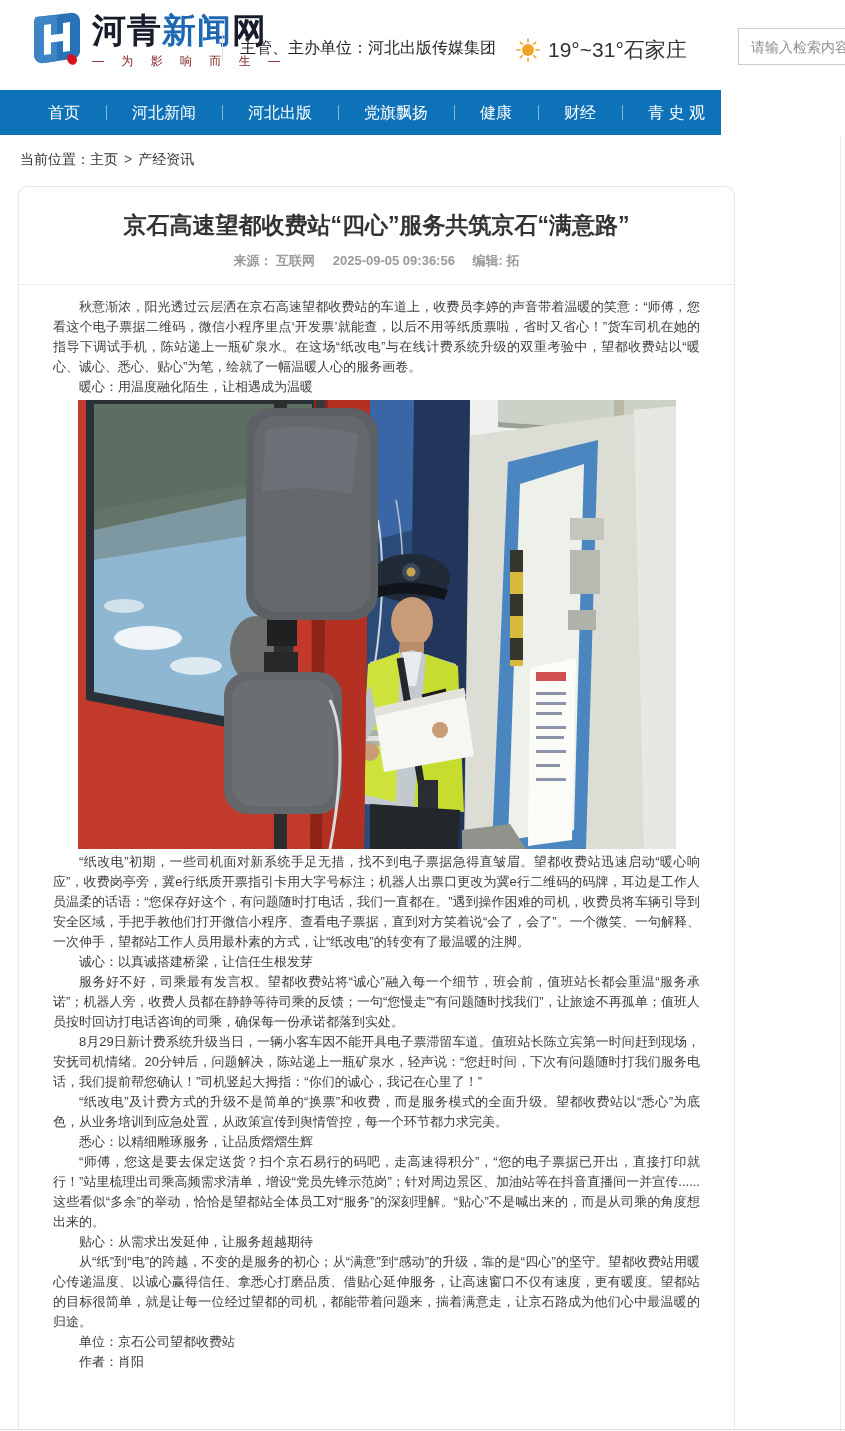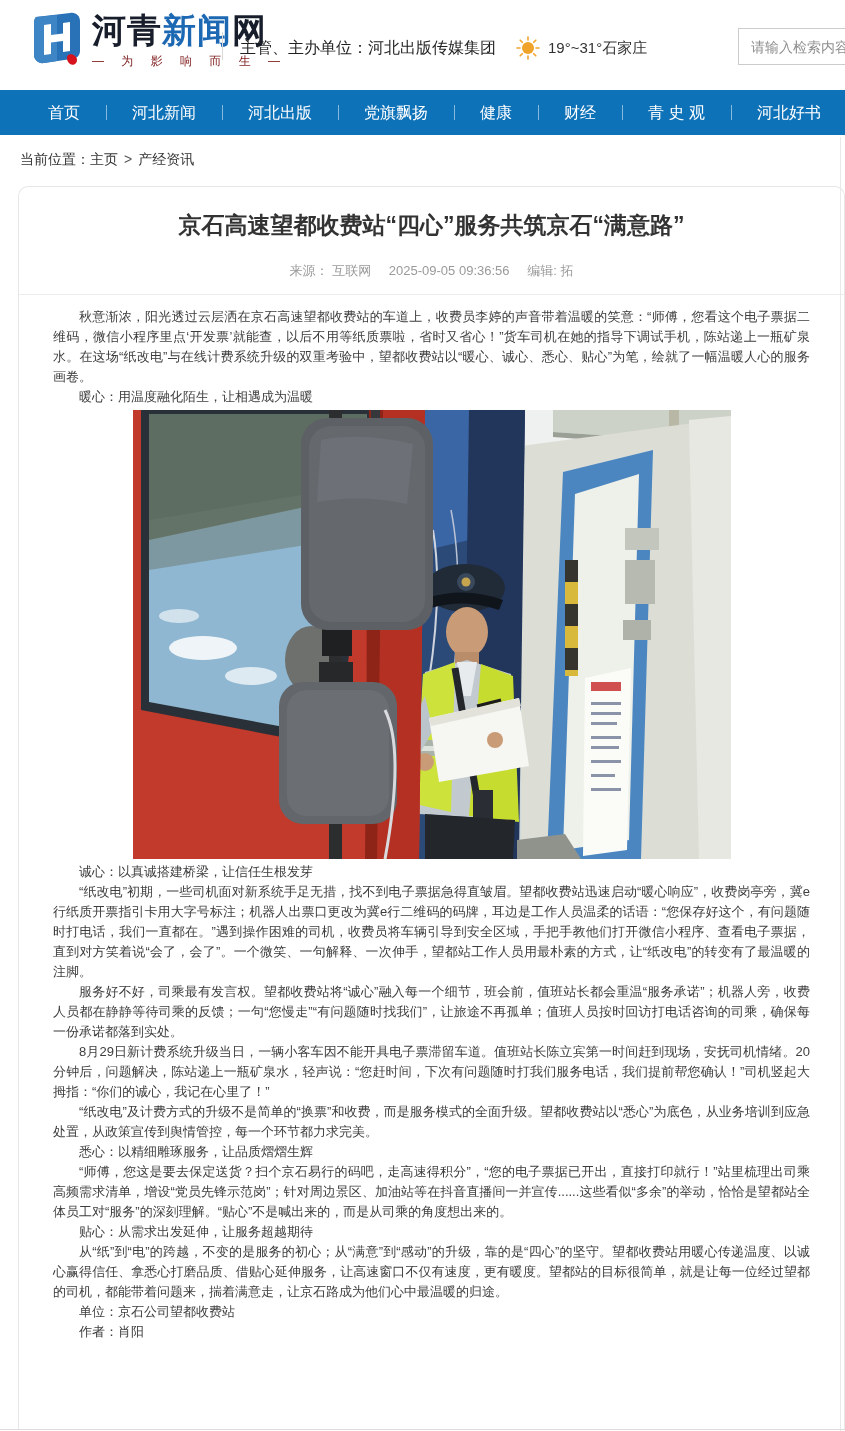--- a/index.html
+++ b/index.html
@@ -10,38 +10,38 @@
   
   .header{position:relative;height:90px;background:#fff;}
   .logo-wrap{position:absolute;left:30px;top:11px;display:flex;align-items:flex-start;cursor:pointer;}
   .logo-icon{width:54px;height:58px;margin-right:8px;}
   .logo-text-block{display:flex;flex-direction:column;}
   .logo-title{font-size:34px;font-weight:bold;line-height:38px;letter-spacing:1px;color:#171d2b;white-space:nowrap;}
   .logo-title .blue{color:#1d68b2;}
   .logo-tagline{font-size:12px;color:#7f1d1d;letter-spacing:7px;margin-top:4px;white-space:nowrap;}
   .header-divider{position:absolute;left:222px;top:32px;width:1px;height:28px;background:#d8d8d8;}
   .sponsor{position:absolute;left:240px;top:38px;font-size:16px;color:#1f1f1f;white-space:nowrap;}
-  .weather{position:absolute;left:516px;top:36px;display:flex;align-items:center;font-size:15px;color:#333;}
+  .weather{position:absolute;left:516px;top:36px;display:flex;align-items:center;font-size:21px;color:#333;}
   .sun{width:24px;height:24px;margin-right:8px;}
   .search-box{position:absolute;left:738px;top:28px;width:180px;height:37px;border:1px solid #ccc;background:#fff;box-sizing:border-box;}
   .search-box input{border:0;outline:none;width:100%;height:100%;padding:0 12px;font-size:14px;color:#444;font-family:inherit;background:transparent;}
   .search-box input::placeholder{color:#8f8f8f;}
   
-  .nav{position:absolute;top:90px;left:0;width:845px;height:45px;background:#0e72b8;}
+  .nav{position:absolute;top:90px;left:0;width:721px;height:45px;background:#0e72b8;}
   .nav ul{list-style:none;margin:0;padding:0 0 0 22px;height:45px;display:flex;align-items:center;}
   .nav-item{position:relative;padding:0 26px;color:#fff;font-size:16px;line-height:45px;white-space:nowrap;cursor:pointer;}
   .nav-item + .nav-item::before{content:'';position:absolute;left:0;top:15px;width:1px;height:15px;background:rgba(255,255,255,.5);}
   
   .breadcrumb{position:absolute;top:151px;left:20px;font-size:14px;color:#333;}
   .breadcrumb a{color:#333;text-decoration:none;cursor:pointer;}
   .crumb-sep{margin:0 6px;color:#555;}
   
-  .article-box{position:absolute;top:186px;left:18px;width:827px;height:1244px;border:1px solid #e7e7e7;border-bottom:none;border-radius:10px 10px 0 0;background:#fff;box-sizing:border-box;}
+  .article-box{position:absolute;top:186px;left:18px;width:717px;height:1244px;border:1px solid #e7e7e7;border-bottom:none;border-radius:10px 10px 0 0;background:#fff;box-sizing:border-box;}
   .article-title{margin:22px 40px 0;text-align:center;font-size:23px;font-weight:bold;color:#333;line-height:1.45;}
-  .article-meta{margin-top:20px;text-align:center;font-size:13px;color:#9a9a9a;}
+  .article-meta{margin-top:10px;text-align:center;font-size:13px;color:#9a9a9a;font-weight:bold;}
   .article-meta span{margin:0 7px;}
   .meta-divider{margin-top:14px;border-bottom:1px solid #ececec;height:0;}
   .article-body{padding:12px 34px 30px;font-size:13px;line-height:20px;color:#3d3d3d;text-align:justify;}
   .para{margin:0;text-indent:2em;}
   .photo-fig{width:598px;margin:3px auto;padding:0;}
   .photo-fig svg{display:block;width:598px;height:449px;}
   
   .right-edge{position:absolute;left:840px;top:137px;width:1px;height:1294px;background:#e9e9e9;}
   .bottom-edge{position:absolute;left:0;top:1429px;width:845px;height:1px;background:#dcdcdc;}
 </style>
@@ -213,22 +213,22 @@
       <rect x="168" y="8" width="132" height="212" rx="26" fill="#5d6165"></rect>
       <rect x="176" y="16" width="116" height="196" rx="22" fill="#65696d"></rect>
       <path d="M188 30 q40 -8 92 4 l-6 60 q-44 -10 -90 -2 Z" fill="#70747a" opacity="0.7"></path>
 
       <rect x="146" y="272" width="118" height="142" rx="24" fill="#63676b"></rect>
       <rect x="154" y="280" width="102" height="126" rx="20" fill="#6b6f74"></rect>
 
       <path d="M252 300 q20 40 0 149" stroke="#d8dade" stroke-width="3" fill="none"></path>
     </svg>
   </figure>
-<p class="para subhead">诚心：以真诚搭建桥梁，让信任生根发芽</p>
-      <p class="para">“纸改电”初期，一些司机面对新系统手足无措，找不到电子票据急得直皱眉。望都收费站迅速启动“暖心响应”，收费岗亭旁，冀e行纸质开票指引卡用大字号标注；机器人出票口更改为冀e行二维码的码牌，耳边是工作人员温柔的话语：“您保存好这个，有问题随时打电话，我们一直都在。”遇到操作困难的司机，收费员将车辆引导到安全区域，手把手教他们打开微信小程序、查看电子票据，直到对方笑着说“会了，会了”。一个微笑、一句解释、一次伸手，望都站工作人员用最朴素的方式，让“纸改电”的转变有了最温暖的注脚。</p>
+<p class="para">“纸改电”初期，一些司机面对新系统手足无措，找不到电子票据急得直皱眉。望都收费站迅速启动“暖心响应”，收费岗亭旁，冀e行纸质开票指引卡用大字号标注；机器人出票口更改为冀e行二维码的码牌，耳边是工作人员温柔的话语：“您保存好这个，有问题随时打电话，我们一直都在。”遇到操作困难的司机，收费员将车辆引导到安全区域，手把手教他们打开微信小程序、查看电子票据，直到对方笑着说“会了，会了”。一个微笑、一句解释、一次伸手，望都站工作人员用最朴素的方式，让“纸改电”的转变有了最温暖的注脚。</p>
+      <p class="para subhead">诚心：以真诚搭建桥梁，让信任生根发芽</p>
       <p class="para">服务好不好，司乘最有发言权。望都收费站将“诚心”融入每一个细节，班会前，值班站长都会重温“服务承诺”；机器人旁，收费人员都在静静等待司乘的反馈；一句“您慢走”“有问题随时找我们”，让旅途不再孤单；值班人员按时回访打电话咨询的司乘，确保每一份承诺都落到实处。</p>
       <p class="para">8月29日新计费系统升级当日，一辆小客车因不能开具电子票滞留车道。值班站长陈立宾第一时间赶到现场，安抚司机情绪。20分钟后，问题解决，陈站递上一瓶矿泉水，轻声说：“您赶时间，下次有问题随时打我们服务电话，我们提前帮您确认！”司机竖起大拇指：“你们的诚心，我记在心里了！”</p>
       <p class="para">“纸改电”及计费方式的升级不是简单的“换票”和收费，而是服务模式的全面升级。望都收费站以“悉心”为底色，从业务培训到应急处置，从政策宣传到舆情管控，每一个环节都力求完美。</p>
       <p class="para subhead">悉心：以精细雕琢服务，让品质熠熠生辉</p>
       <p class="para">“师傅，您这是要去保定送货？扫个京石易行的码吧，走高速得积分”，“您的电子票据已开出，直接打印就行！”站里梳理出司乘高频需求清单，增设“党员先锋示范岗”；针对周边景区、加油站等在抖音直播间一并宣传......这些看似“多余”的举动，恰恰是望都站全体员工对“服务”的深刻理解。“贴心”不是喊出来的，而是从司乘的角度想出来的。</p>
       <p class="para subhead">贴心：从需求出发延伸，让服务超越期待</p>
       <p class="para">从“纸”到“电”的跨越，不变的是服务的初心；从“满意”到“感动”的升级，靠的是“四心”的坚守。望都收费站用暖心传递温度、以诚心赢得信任、拿悉心打磨品质、借贴心延伸服务，让高速窗口不仅有速度，更有暖度。望都站的目标很简单，就是让每一位经过望都的司机，都能带着问题来，揣着满意走，让京石路成为他们心中最温暖的归途。</p>
       <p class="para">单位：京石公司望都收费站</p>
       <p class="para">作者：肖阳</p>
     </div>

